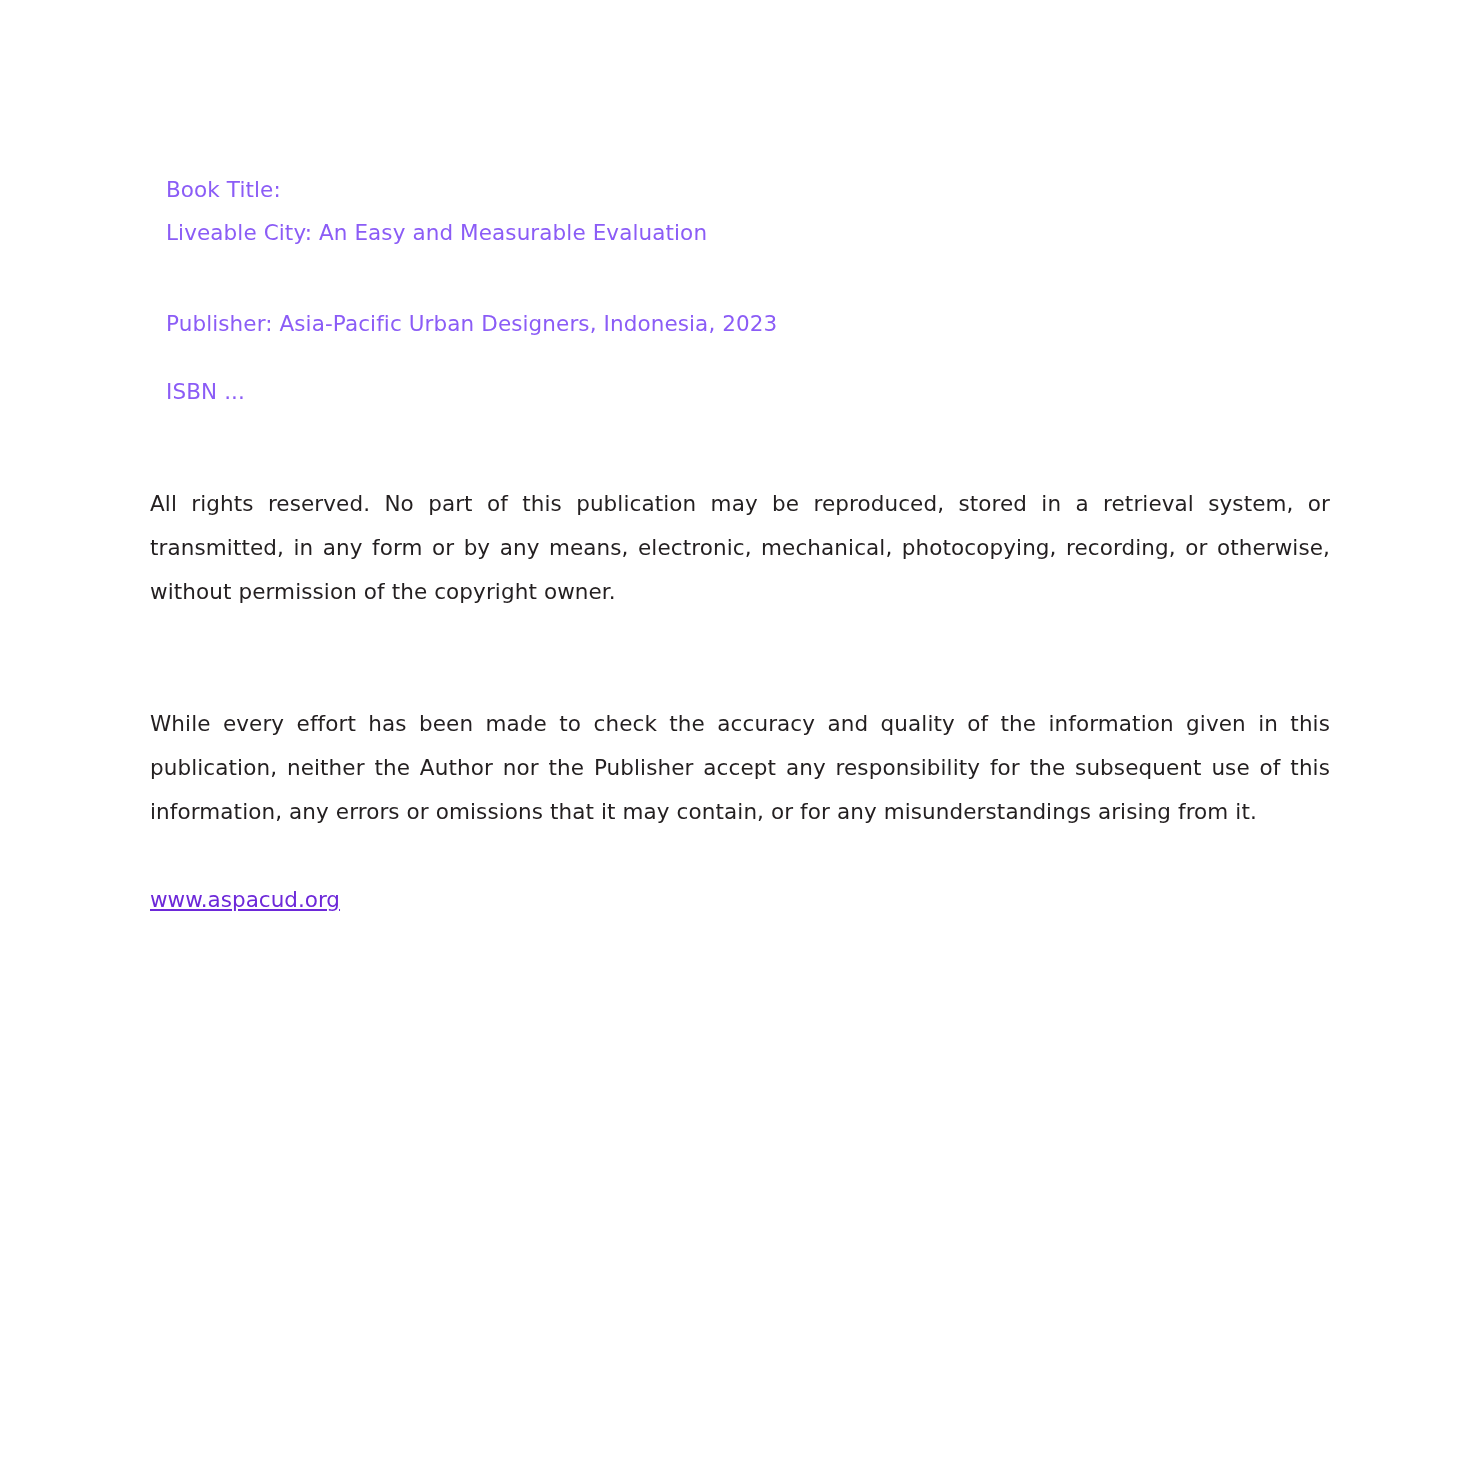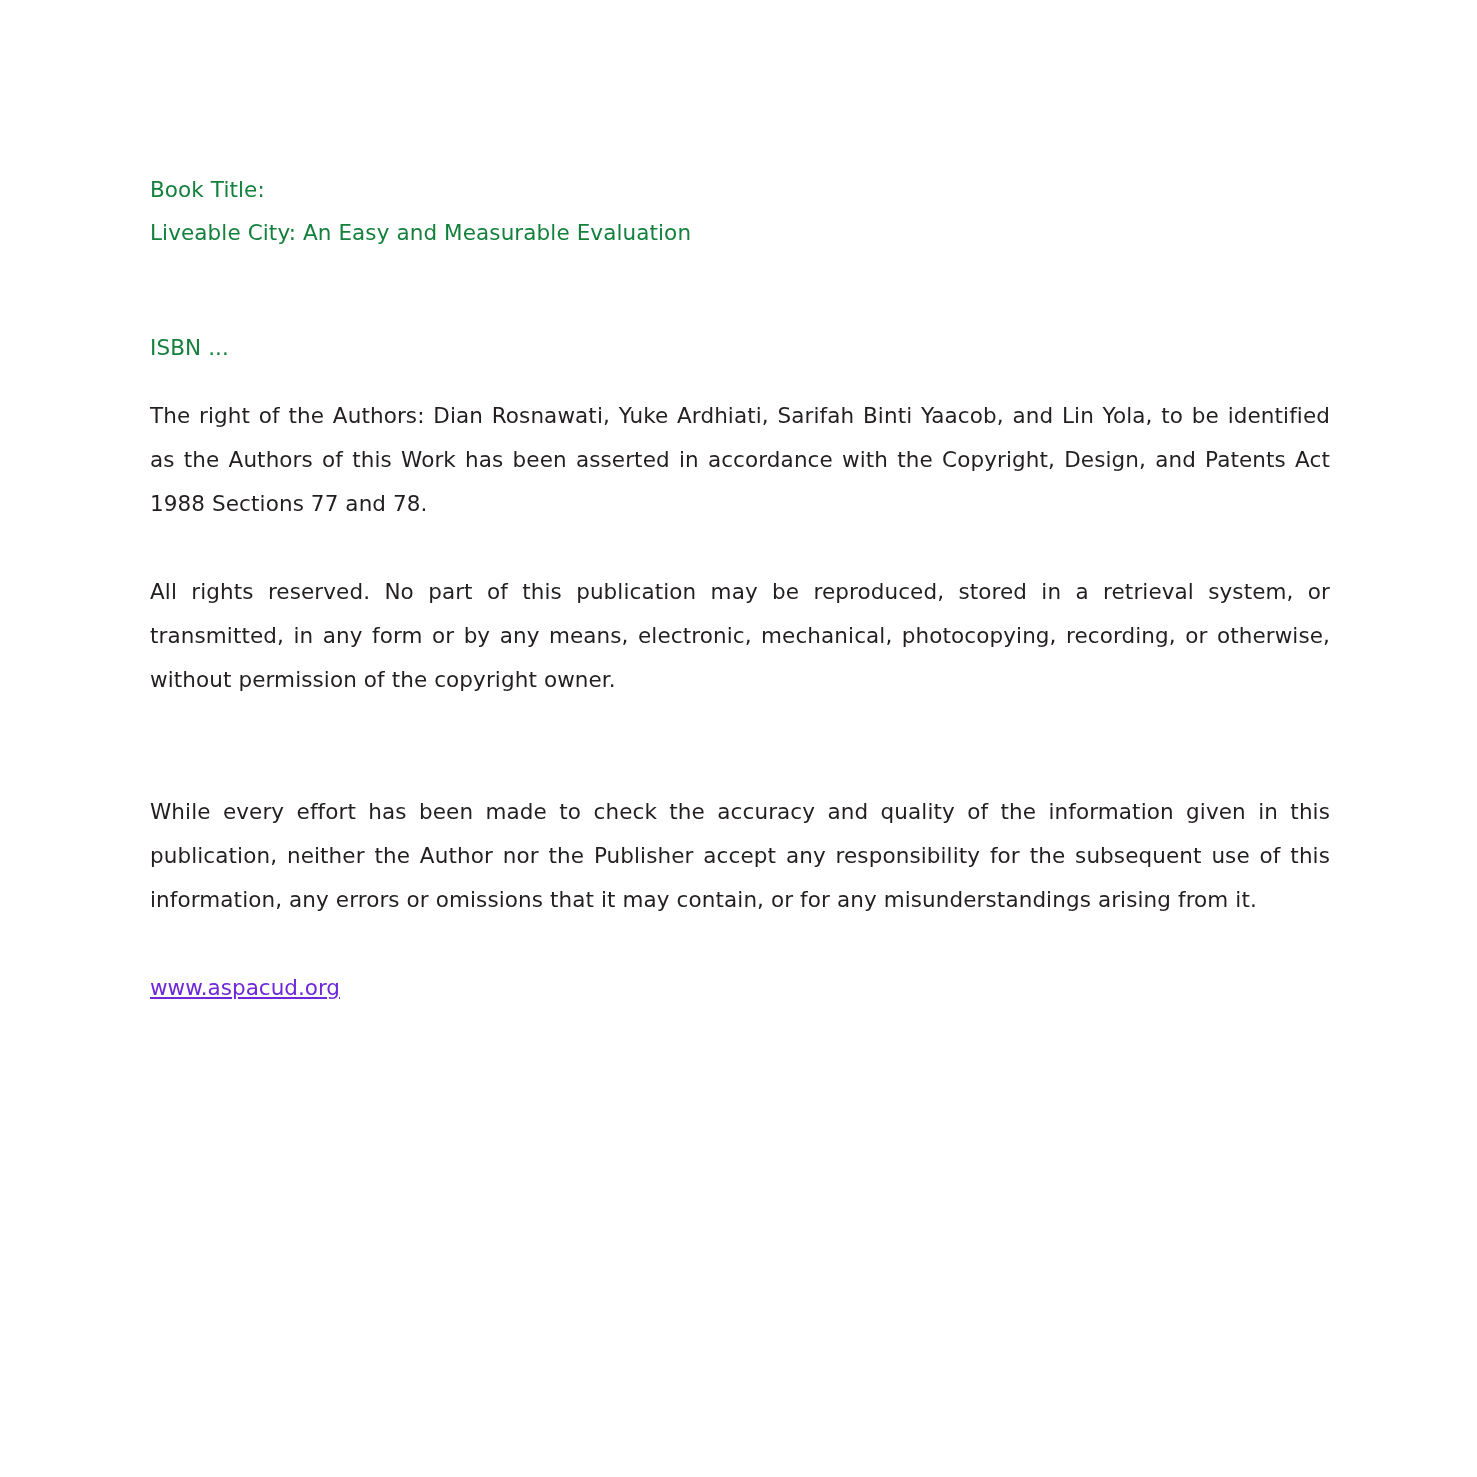--- a/index.html
+++ b/index.html
@@ -20,21 +20,22 @@
     padding: 168px 148px 0 150px;
     background: #ffffff;
   }
   .content {
     width: 1180px;
   }
   .line {
     font-size: 21.5px;
     line-height: 44px;
     letter-spacing: 0.1px;
-    color: #15803d;
+    color: #8b5cf6;
+    margin-left: 16px;
   }
   .para {
     font-size: 21.5px;
     line-height: 44px;
     letter-spacing: 0.1px;
     text-align: justify;
     text-justify: inter-word;
     color: #231f20;
   }
   .gap-md { height: 24px; }
@@ -57,28 +58,28 @@
     <div class="block-tight">
       <div class="line">Book Title:</div>
       <div class="line">Liveable City: An Easy and Measurable Evaluation</div>
     </div>
 
     <div class="gap-md"></div>
 
 
     <div class="gap-md"></div>
 
+    <div class="line">Publisher: Asia-Pacific Urban Designers, Indonesia, 2023</div>
 
     <div class="gap-md"></div>
 
     <div class="line">ISBN ...</div>
 
     <div class="gap-md"></div>
 
-    <div class="para">The right of the Authors: Dian Rosnawati, Yuke Ardhiati, Sarifah Binti Yaacob, and Lin Yola, to be identified as the Authors of this Work has been asserted in accordance with the Copyright, Design, and Patents Act 1988 Sections 77 and 78.</div>
 
     <div class="gap-lg"></div>
 
     <div class="para">All rights reserved. No part of this publication may be reproduced, stored in a retrieval system, or transmitted, in any form or by any means, electronic, mechanical, photocopying, recording, or otherwise, without permission of the copyright owner.</div>
 
     <div class="gap-lg"></div>
 
 
     <div class="gap-lg"></div>
 

